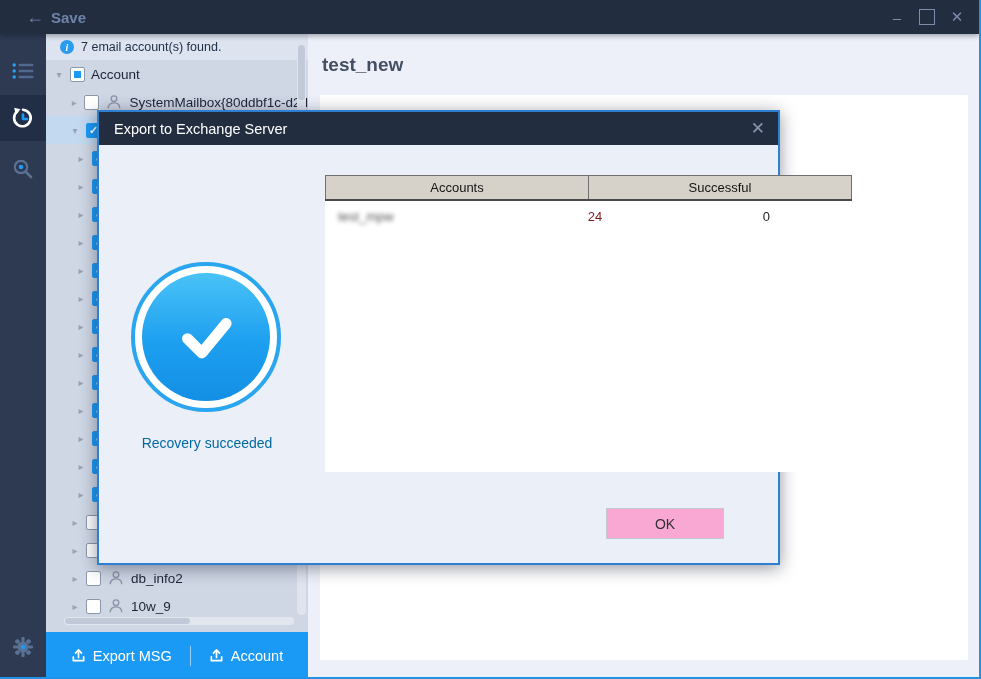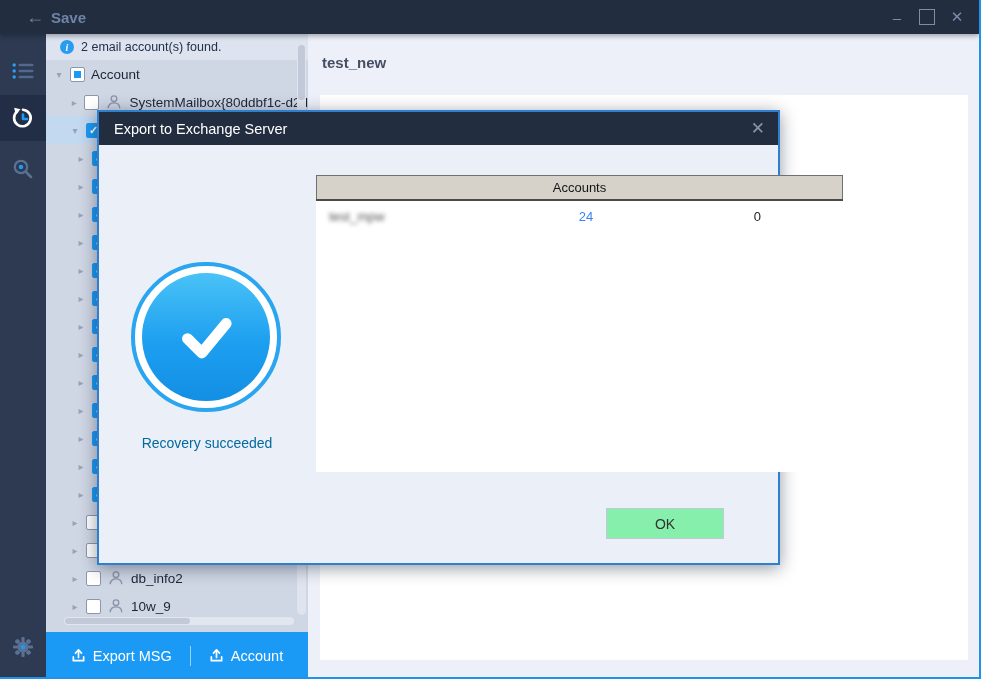--- a/index.html
+++ b/index.html
@@ -53,51 +53,51 @@
   .hthumb { position:absolute; left:1px; top:1px; width:125px; height:6px; background:#c2cada; border-radius:3px; }
 
   
   .action-bar { position:absolute; left:0; bottom:0; width:100%; height:47px; background:#1b9af5;
                 display:flex; align-items:center; justify-content:center; gap:18px; z-index:7; }
   .act { background:none; border:none; color:#fff; font-size:14.5px; font-weight:normal;
          display:flex; align-items:center; gap:7px; cursor:pointer; }
   .vdiv { width:1px; height:20px; background:rgba(255,255,255,.55); }
 
   
-  .main-title { position:absolute; left:322px; top:54px; font-size:15px; font-weight:bold; color:#454f63; z-index:4; }
+  .main-title { position:absolute; left:322px; top:54px; font-size:19px; font-weight:bold; color:#454f63; z-index:4; }
   .main-panel { position:absolute; left:320px; top:95px; width:648px; height:565px; background:#fff; z-index:3; }
 
   
   .modal { position:absolute; left:97px; top:110px; width:683px; height:455px; background:#ebeff8;
            border:2px solid #2e7fd0; z-index:40; box-shadow:0 3px 16px rgba(15,25,45,.45); }
   .modal-head { height:33px; background:#232d40; display:flex; align-items:center; justify-content:space-between; padding:0 13px 0 15px; }
   .modal-title { color:#fff; font-size:14.5px; }
   .modal-close { color:#8796ad; font-size:17px; cursor:pointer; line-height:1; }
 
   .badge-wrap { position:absolute; left:32px; top:150px; width:150px; height:150px; border-radius:50%;
                 border:4px solid #2aa5f0; background:#fff; display:flex; align-items:center; justify-content:center; }
   .badge-inner { width:128px; height:128px; border-radius:50%;
                  background:linear-gradient(180deg,#49c2f6 0%, #1d9ff0 55%, #138fe4 100%);
                  display:flex; align-items:center; justify-content:center; }
   .status-text { position:absolute; left:12px; top:323px; width:192px; text-align:center;
                  font-size:14px; color:#0369a1; }
 
-  .tbl-wrap { position:absolute; left:217px; top:63px; width:527px; height:297px; background:#fff; }
+  .tbl-wrap { position:absolute; left:226px; top:63px; width:527px; height:297px; background:#fff; }
   .thead { display:flex; height:26px; border-bottom:2px solid #4a4a4a; }
   .th { flex:1; background:#d6d2c9; border:1px solid #707070; border-left:none; border-bottom:none;
         display:flex; align-items:center; justify-content:center; font-size:13px; color:#141414; }
   .th:first-child { border-left:1px solid #707070; }
   .trdata { display:flex; height:30px; align-items:center; font-size:13px; }
   .td { flex:1; text-align:center; }
   .td.acct { text-align:left; padding-left:13px; color:#555; filter:blur(2px); }
-  .td.ok-num { color:#3b82f6; }
+  .td.ok-num { color:#7f1d1d; }
   .td.fail-num { color:#222; }
 
   .btn { position:absolute; top:396px; height:31px; font-size:14px; cursor:pointer; }
-  .btn-ok { left:507px; width:118px; background:#86efac; border:1px solid #c3c9d4; color:#333; }
+  .btn-ok { left:507px; width:118px; background:#f9a8d4; border:1px solid #c3c9d4; color:#333; }
   .btn-save { left:632px; width:119px; background:#1b9af5; border:1px solid #1b9af5; color:#fff; }
 </style>
 </head>
 <body>
 
 <div class="window">
 
   <div class="topbar">
     <div class="back-group">
       <span class="back-arrow">←</span>
@@ -152,21 +152,21 @@
           <circle cx="11" cy="11" r="5.6"></circle>
         </g>
         <circle cx="11" cy="11" r="2.2" fill="#1b9af5"></circle>
       </svg>
     </div>
   </div>
 
   <div class="tree-panel">
     <div class="info-bar">
       <span class="info-ic">i</span>
-      <span>2 email account(s) found.</span>
+      <span>7 email account(s) found.</span>
     </div>
     <div class="tree-rows">
         <div class="trow lv0">
     <span class="arr">▾</span>
     <span class="cb indeterminate"></span>
 
     <span class="lbl">Account</span>
   </div>
         <div class="trow lv1">
     <span class="arr">▸</span>
@@ -342,20 +342,21 @@
         <svg width="84" height="84" viewBox="0 0 100 100">
           <path d="M28 52 L45 69 L74 34" stroke="#ffffff" stroke-width="13" fill="none" stroke-linecap="round" stroke-linejoin="round"></path>
         </svg>
       </div>
     </div>
     <div class="status-text">Recovery succeeded</div>
 
     <div class="tbl-wrap">
       <div class="thead">
         <div class="th">Accounts</div>
+        <div class="th">Successful</div>
       </div>
       <div class="trdata">
         <div class="td acct">test_mpw</div>
         <div class="td ok-num">24</div>
         <div class="td fail-num">0</div>
       </div>
     </div>
 
     <button class="btn btn-ok">OK</button>
   </div>

